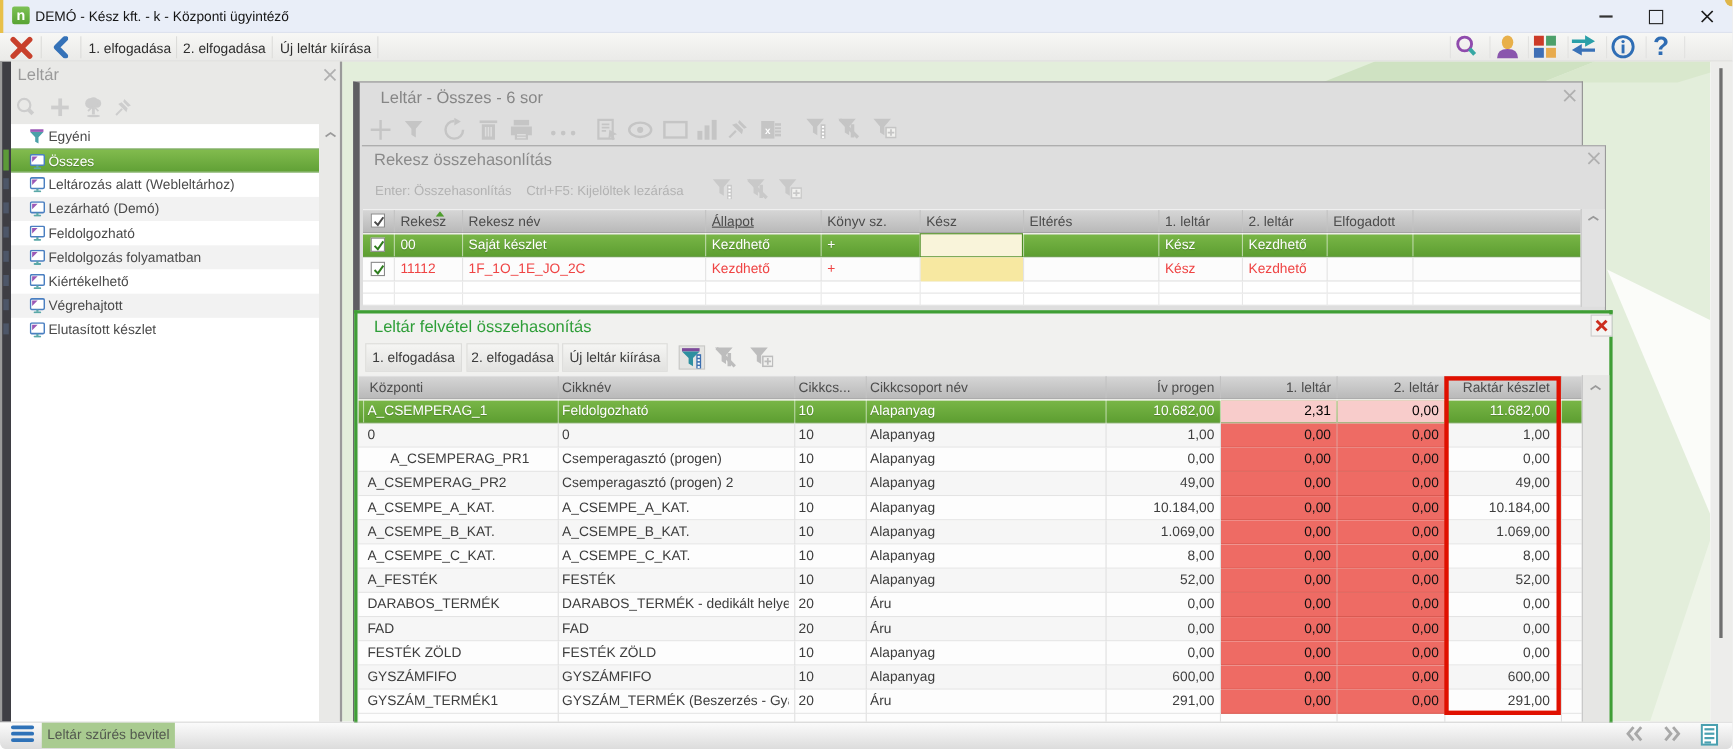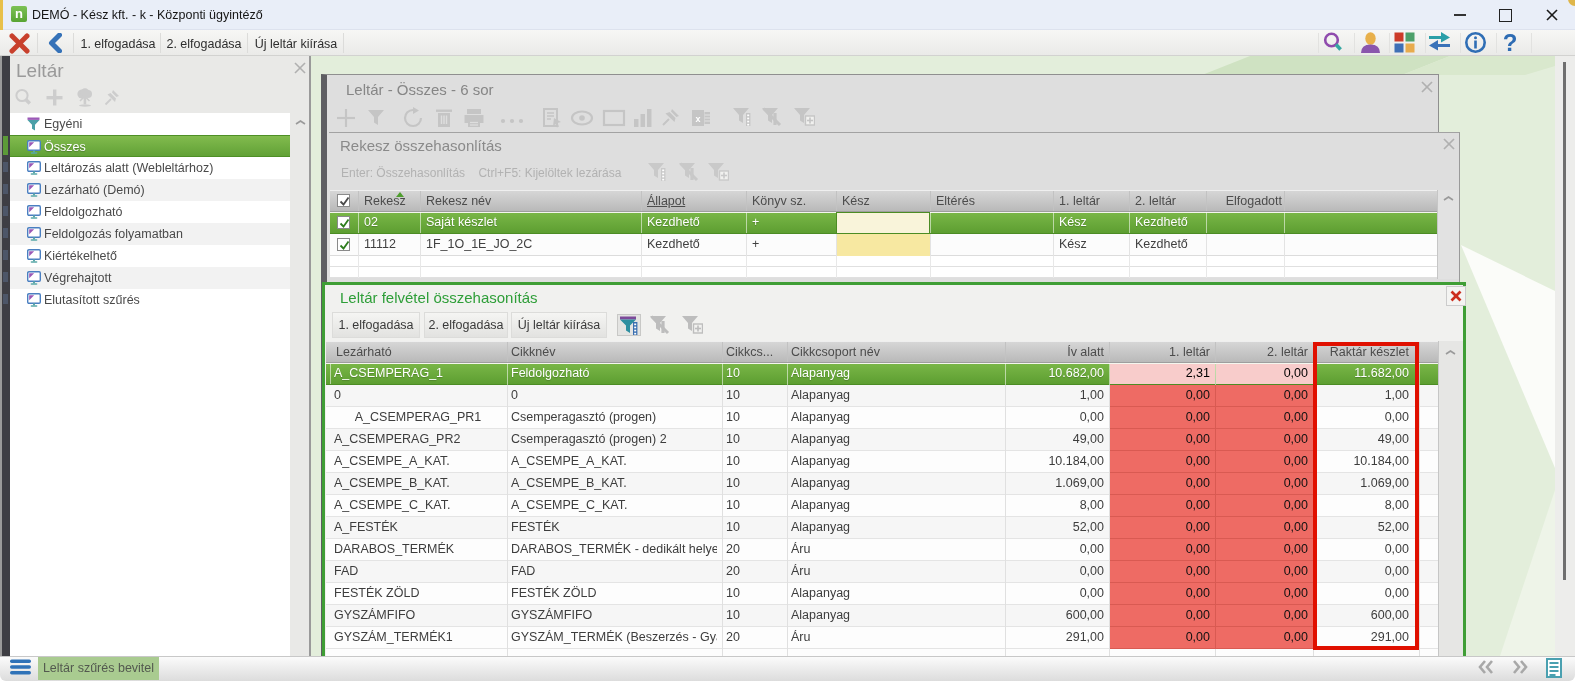--- a/index.html
+++ b/index.html
@@ -1,16 +1,16 @@
 <!DOCTYPE html>
 <html><head><meta charset="utf-8"><style>
 *{margin:0;padding:0;box-sizing:border-box;} svg{display:block;}
 html,body{width:1575px;height:681px;overflow:hidden;}
 body{font-family:"Liberation Sans",sans-serif;position:relative;background:#fff;}
-.cell{position:absolute;overflow:hidden;white-space:nowrap;font-size:12.5px;color:#404040;}
+.cell{position:absolute;overflow:hidden;white-space:nowrap;font-size:12.5px;color:#ef4444;}
 .hdrcell{position:absolute;overflow:hidden;white-space:nowrap;font-size:12.5px;color:#4c4c4c;}
 </style></head><body>
 <div style="position:absolute;left:0px;top:0px;width:1575px;height:30px;background:#e9eef8;border-bottom:1px solid #dde2ee;"></div>
 <div style="position:absolute;left:0px;top:0px;width:3px;height:38px;background:#e8c04a;"></div>
 <div style="position:absolute;left:1567px;top:0px;width:8px;height:6px;">
     <svg width="8" height="6" viewBox="0 0 8 6">
       <circle cx="8" cy="-1" r="7" fill="#dfb64a"></circle>
     </svg>
   </div>
 <div style="position:absolute;left:11px;top:6px;width:16px;height:16px;background:linear-gradient(#7cc155,#58a433);border-radius:2px;color:#fff;font-weight:bold;font-size:13px;text-align:center;line-height:15px;">n</div>
@@ -96,21 +96,21 @@
 <div style="position:absolute;left:0px;top:56px;width:10px;height:600px;background:#3e3e44;border-left:2px solid #9a9a9a;"></div>
 <div style="position:absolute;left:3px;top:136px;width:5px;height:19px;background:#5c9a38;"></div>
 <div style="position:absolute;left:3px;top:162px;width:5px;height:10px;background:#4d5668;"></div>
 <div style="position:absolute;left:3px;top:184px;width:5px;height:10px;background:#4d5668;"></div>
 <div style="position:absolute;left:3px;top:206px;width:5px;height:10px;background:#4d5668;"></div>
 <div style="position:absolute;left:3px;top:228px;width:5px;height:10px;background:#4d5668;"></div>
 <div style="position:absolute;left:3px;top:250px;width:5px;height:10px;background:#4d5668;"></div>
 <div style="position:absolute;left:3px;top:272px;width:5px;height:10px;background:#4d5668;"></div>
 <div style="position:absolute;left:3px;top:294px;width:5px;height:10px;background:#4d5668;"></div>
 <div style="position:absolute;left:10px;top:56px;width:301px;height:600px;background:#e9e9e7;border-right:2px solid #9a9a9a;"></div>
-<div style="position:absolute;left:16px;top:60px;width:80px;height:17px;font-size:19px;color:#9a9a9a;">Leltár</div>
+<div style="position:absolute;left:16px;top:60px;width:80px;height:17px;font-size:15px;color:#9a9a9a;">Leltár</div>
 <div style="position:absolute;left:294px;top:62px;width:12px;height:12px;">
     <svg width="12" height="12" viewBox="0 0 12 12">
       <line x1="1" y1="1" x2="11" y2="11" stroke="#b0b0b0" stroke-width="1.6"></line>
       <line x1="11" y1="1" x2="1" y2="11" stroke="#b0b0b0" stroke-width="1.6"></line>
     </svg>
   </div>
 <div style="position:absolute;left:14px;top:88px;width:19px;height:19px;">
     <svg width="19" height="19" viewBox="0 0 19 19">
       <circle cx="8" cy="7.5" r="5.6" fill="none" stroke="#cdcdcd" stroke-width="2"></circle>
       <rect x="11.4" y="11" width="5.4" height="3.6" transform="rotate(45 13 13)" fill="#cdcdcd"></rect>
@@ -228,21 +228,21 @@
   </div>
 <div style="position:absolute;left:10px;top:289px;width:280px;height:22px;background:#fff;color:#4a4a4a;font-size:12.5px;">
     <div style="position:absolute;left:17px;top:4px;width:14px;height:14px;">
       <svg width="14" height="14" viewBox="0 0 14 14">
         <rect x="0.7" y="0.7" width="12.6" height="9.6" rx="1.2" fill="#fff" stroke="#4a7fc1" stroke-width="1.4"></rect>
         <polygon points="2.2,2.2 7.2,2.2 2.2,7.2" fill="#9b59b6"></polygon>
         <rect x="6" y="10.4" width="2" height="2" fill="#5aa8a8"></rect>
         <rect x="3.6" y="12.2" width="6.8" height="1.6" rx="0.8" fill="#5aa8a8"></rect>
       </svg>
     </div>
-    <div style="position:absolute;left:34px;top:4px;width:240px;height:16px;overflow:hidden;white-space:nowrap;">Elutasított szűrés</div>
+    <div style="position:absolute;left:34px;top:4px;width:240px;height:16px;overflow:hidden;white-space:nowrap;">Elutasított készlet</div>
   </div>
 <div style="position:absolute;left:294px;top:118px;width:13px;height:9px;">
     <svg width="13" height="9" viewBox="0 0 13 9">
       <polyline points="2,6 6.5,3 11,6" fill="none" stroke="#9a9a9a" stroke-width="1.6"></polyline>
     </svg>
   </div>
 <div style="position:absolute;left:320.5px;top:74px;width:1118.5px;height:582px;background:#dedede;border-left:6px solid #5e5e62;border-top:1.5px solid #8f8f8f;border-right:1.5px solid #8f8f8f;"></div>
 <div style="position:absolute;left:346px;top:81px;width:400px;height:18px;font-size:15px;color:#868686;">Leltár - Összes - 6 sor</div>
 <div style="position:absolute;left:1421px;top:81px;width:12px;height:12px;">
     <svg width="12" height="12" viewBox="0 0 12 12">
@@ -407,36 +407,36 @@
 <div class="hdrcell" style="position:absolute;left:752px;top:194px;width:82px;height:16px;">Könyv sz.</div>
 <div style="position:absolute;left:836px;top:191px;width:1px;height:20px;background:#c2c2c2;"></div>
 <div class="hdrcell" style="position:absolute;left:842px;top:194px;width:86px;height:16px;">Kész</div>
 <div style="position:absolute;left:930px;top:191px;width:1px;height:20px;background:#c2c2c2;"></div>
 <div class="hdrcell" style="position:absolute;left:936px;top:194px;width:115px;height:16px;">Eltérés</div>
 <div style="position:absolute;left:1053px;top:191px;width:1px;height:20px;background:#c2c2c2;"></div>
 <div class="hdrcell" style="position:absolute;left:1059px;top:194px;width:68px;height:16px;">1. leltár</div>
 <div style="position:absolute;left:1129px;top:191px;width:1px;height:20px;background:#c2c2c2;"></div>
 <div class="hdrcell" style="position:absolute;left:1135px;top:194px;width:69px;height:16px;">2. leltár</div>
 <div style="position:absolute;left:1206px;top:191px;width:1px;height:20px;background:#c2c2c2;"></div>
-<div class="hdrcell" style="position:absolute;left:1212px;top:194px;width:70px;height:16px;text-align:right;">Elfogadott</div>
+<div class="hdrcell" style="position:absolute;left:1212px;top:194px;width:70px;height:16px;">Elfogadott</div>
 <div style="position:absolute;left:1284px;top:191px;width:1px;height:20px;background:#c2c2c2;"></div>
 <div class="hdrcell" style="position:absolute;left:1290px;top:194px;width:145px;height:16px;"></div>
 <div style="position:absolute;left:1437px;top:191px;width:1px;height:20px;background:#c2c2c2;"></div>
 <div style="position:absolute;left:337px;top:194px;width:13px;height:13px;background:#fff;border:1px solid #8a8a8a;">
     <svg width="13" height="13" viewBox="0 0 13 13">
       <path d="M2.5 6.5 L5.5 9.5 L10.5 2.5" fill="none" stroke="#4a4a4a" stroke-width="1.8"></path>
     </svg>
   </div>
 <svg style="position:absolute;left:396px;top:192px;" width="8" height="5" viewBox="0 0 8 5">
     <polygon points="4,0 8,5 0,5" fill="#4f9e2e"></polygon>
   </svg>
 <div style="position:absolute;left:330px;top:212px;width:1107px;height:22px;background:linear-gradient(#79b647,#5d9e31);border-bottom:1px solid #4c8c24;border-top:1px solid #f4f6ee;"></div>
 <div style="position:absolute;left:336px;top:215px;width:20px;height:16px;color:#fff;text-shadow:0 1px 1px rgba(0,0,0,0.22);font-size:12.5px;overflow:hidden;white-space:nowrap;position:absolute;"></div>
 <div style="position:absolute;left:358px;top:212px;width:1px;height:21px;background:rgba(255,255,255,0.55);"></div>
-<div style="position:absolute;left:364px;top:215px;width:54px;height:16px;color:#fff;text-shadow:0 1px 1px rgba(0,0,0,0.22);font-size:12.5px;overflow:hidden;white-space:nowrap;position:absolute;">02</div>
+<div style="position:absolute;left:364px;top:215px;width:54px;height:16px;color:#fff;text-shadow:0 1px 1px rgba(0,0,0,0.22);font-size:12.5px;overflow:hidden;white-space:nowrap;position:absolute;">00</div>
 <div style="position:absolute;left:420px;top:212px;width:1px;height:21px;background:rgba(255,255,255,0.55);"></div>
 <div style="position:absolute;left:426px;top:215px;width:213px;height:16px;color:#fff;text-shadow:0 1px 1px rgba(0,0,0,0.22);font-size:12.5px;overflow:hidden;white-space:nowrap;position:absolute;">Saját készlet</div>
 <div style="position:absolute;left:641px;top:212px;width:1px;height:21px;background:rgba(255,255,255,0.55);"></div>
 <div style="position:absolute;left:647px;top:215px;width:97px;height:16px;color:#fff;text-shadow:0 1px 1px rgba(0,0,0,0.22);font-size:12.5px;overflow:hidden;white-space:nowrap;position:absolute;">Kezdhető</div>
 <div style="position:absolute;left:746px;top:212px;width:1px;height:21px;background:rgba(255,255,255,0.55);"></div>
 <div style="position:absolute;left:752px;top:215px;width:82px;height:16px;color:#fff;text-shadow:0 1px 1px rgba(0,0,0,0.22);font-size:12.5px;overflow:hidden;white-space:nowrap;position:absolute;">+</div>
 <div style="position:absolute;left:836px;top:212px;width:1px;height:21px;background:rgba(255,255,255,0.55);"></div>
 <div style="position:absolute;left:842px;top:215px;width:86px;height:16px;color:#fff;text-shadow:0 1px 1px rgba(0,0,0,0.22);font-size:12.5px;overflow:hidden;white-space:nowrap;position:absolute;"></div>
 <div style="position:absolute;left:930px;top:212px;width:1px;height:21px;background:rgba(255,255,255,0.55);"></div>
 <div style="position:absolute;left:936px;top:215px;width:115px;height:16px;color:#fff;text-shadow:0 1px 1px rgba(0,0,0,0.22);font-size:12.5px;overflow:hidden;white-space:nowrap;position:absolute;"></div>
@@ -543,29 +543,29 @@
   </div>
 <div style="position:absolute;left:681px;top:315px;width:22px;height:20px;">
     <svg width="22" height="20" viewBox="0 0 22 20">
       <polygon points="1,1 17,1 11,8 11,16 7,13.5 7,8" fill="#bdbdbd"></polygon>
       <rect x="12.5" y="9" width="9" height="9" fill="#f1f1ef" stroke="#bdbdbd" stroke-width="1.4"></rect>
       <line x1="17" y1="10.5" x2="17" y2="16.5" stroke="#bdbdbd" stroke-width="1.6"></line>
       <line x1="14" y1="13.5" x2="20" y2="13.5" stroke="#bdbdbd" stroke-width="1.6"></line>
     </svg>
   </div>
 <div style="position:absolute;left:326px;top:341px;width:1112px;height:22px;background:linear-gradient(#d6d6d6,#b9b9b9);border-top:1px solid #efefef;border-bottom:1px solid #9e9e9e;"></div>
-<div class="hdrcell" style="position:absolute;left:336px;top:345px;width:166px;height:16px;">Lezárható</div>
+<div class="hdrcell" style="position:absolute;left:336px;top:345px;width:166px;height:16px;">Központi</div>
 <div style="position:absolute;left:507px;top:342px;width:1px;height:20px;background:#c2c2c2;"></div>
 <div class="hdrcell" style="position:absolute;left:511px;top:345px;width:206px;height:16px;">Cikknév</div>
 <div style="position:absolute;left:722px;top:342px;width:1px;height:20px;background:#c2c2c2;"></div>
 <div class="hdrcell" style="position:absolute;left:726px;top:345px;width:56px;height:16px;">Cikkcs...</div>
 <div style="position:absolute;left:787px;top:342px;width:1px;height:20px;background:#c2c2c2;"></div>
 <div class="hdrcell" style="position:absolute;left:791px;top:345px;width:209px;height:16px;">Cikkcsoport név</div>
 <div style="position:absolute;left:1005px;top:342px;width:1px;height:20px;background:#c2c2c2;"></div>
-<div class="hdrcell" style="position:absolute;left:1009px;top:345px;width:95px;height:16px;text-align:right;">Ív alatt</div>
+<div class="hdrcell" style="position:absolute;left:1009px;top:345px;width:95px;height:16px;text-align:right;">Ív progen</div>
 <div style="position:absolute;left:1109px;top:342px;width:1px;height:20px;background:#c2c2c2;"></div>
 <div class="hdrcell" style="position:absolute;left:1113px;top:345px;width:97px;height:16px;text-align:right;">1. leltár</div>
 <div style="position:absolute;left:1215px;top:342px;width:1px;height:20px;background:#c2c2c2;"></div>
 <div class="hdrcell" style="position:absolute;left:1219px;top:345px;width:89px;height:16px;text-align:right;">2. leltár</div>
 <div style="position:absolute;left:1313px;top:342px;width:1px;height:20px;background:#c2c2c2;"></div>
 <div class="hdrcell" style="position:absolute;left:1317px;top:345px;width:92px;height:16px;text-align:right;">Raktár készlet</div>
 <div style="position:absolute;left:1419px;top:342px;width:1px;height:20px;background:#c2c2c2;"></div>
 <div class="hdrcell" style="position:absolute;left:1423px;top:345px;width:10px;height:16px;"></div>
 <div style="position:absolute;left:1438px;top:342px;width:1px;height:20px;background:#c2c2c2;"></div>
 <div style="position:absolute;left:326px;top:363px;width:1112px;height:22px;background:linear-gradient(#79b647,#5d9e31);border-bottom:1px solid #4c8c24;border-top:1px solid #f4f6ee;"></div>

